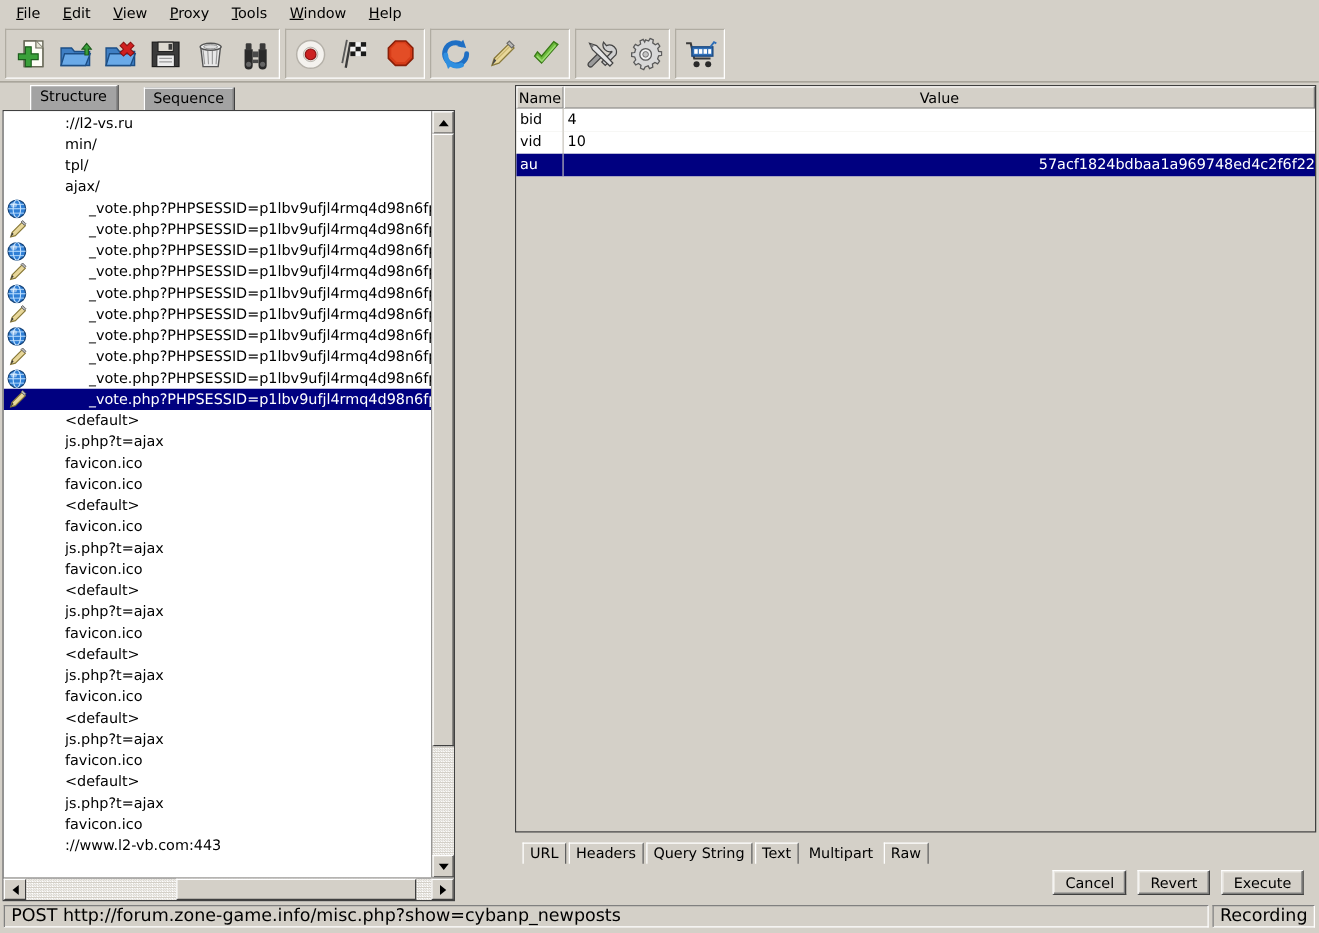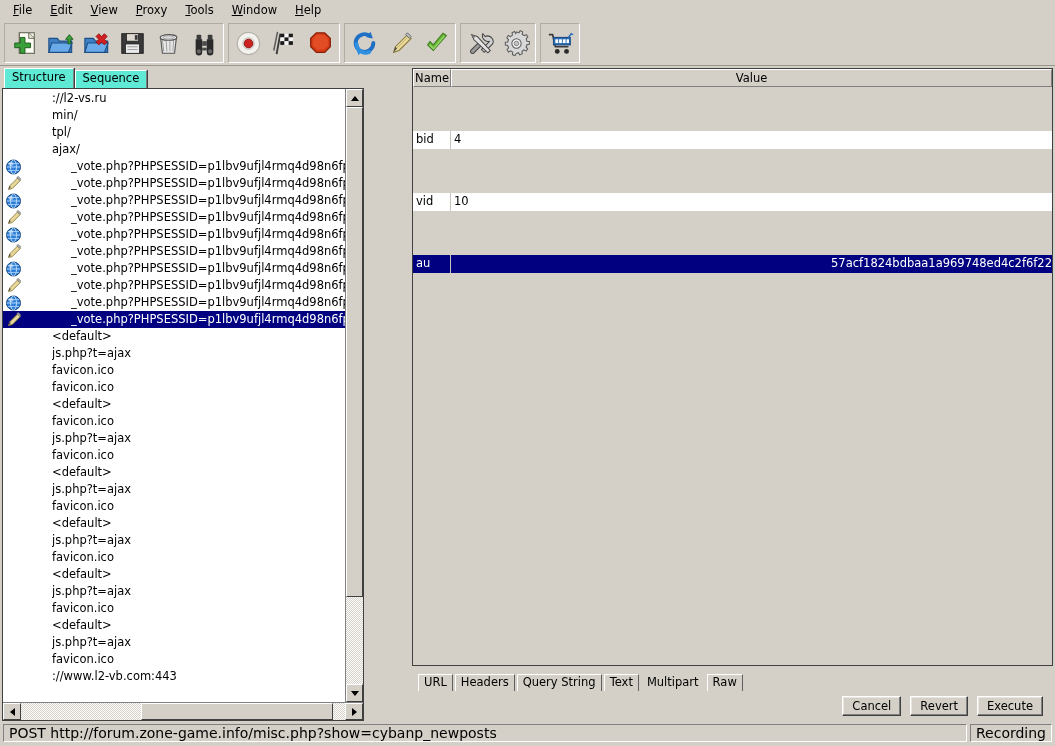--- a/index.html
+++ b/index.html
@@ -27,23 +27,23 @@
   .tbtn svg{display:block;}
 
   
   .body{flex:1 1 auto;display:flex;padding:2px 2px 0 2px;min-height:0;}
   .leftpane{width:362px;display:flex;flex-direction:column;min-height:0;}
   .splitbar{width:6px;background:#d4d0c8;}
   .rightpane{flex:1 1 auto;display:flex;flex-direction:column;min-height:0;padding-left:42px;}
 
   
   .tabrow{height:20px;display:flex;align-items:flex-end;padding-left:2px;flex:0 0 auto;}
-  .tab{height:17px;line-height:15px;padding:0 7px;background:#5eead4;
+  .tab{height:17px;line-height:15px;padding:0 7px;background:#a3a3a3;
        border:1px solid #fff;border-right-color:#808080;border-bottom:none;border-top-color:#fff;
-       margin-right:1px;font-size:11.5px;cursor:default;box-shadow:1px 0 0 #404040;}
+       margin-right:1px;font-size:11.5px;cursor:default;box-shadow:1px 0 0 #404040;margin-left:20px;}
   .tab.sel{height:19px;line-height:17px;}
 
   
   .treebox{flex:1 1 auto;border:1px solid #404040;border-right-color:#404040;background:#fff;
            display:flex;flex-direction:column;min-height:0;position:relative;}
   .treeinner{flex:1 1 auto;display:flex;min-height:0;}
   .treelist{flex:1 1 auto;background:#fff;overflow:hidden;position:relative;padding-top:1px;}
   .trow{height:17px;line-height:17px;display:flex;align-items:center;white-space:nowrap;padding-left:2px;
         font-size:11.5px;overflow:hidden;}
   .trow.sel{background:#000080;color:#fff;}
@@ -74,21 +74,21 @@
           border-right-color:#404040;border-bottom-color:#404040;}
 
   
   .tablebox{flex:1 1 auto;border:1px solid #404040;background:#d4d0c8;display:flex;flex-direction:column;min-height:0;overflow:hidden;}
   .thead{display:flex;height:18px;flex:0 0 18px;background:#d4d0c8;}
   .th{background:#d4d0c8;border:1px solid #fff;border-right-color:#808080;border-bottom-color:#808080;
       font-size:11.5px;line-height:16px;text-align:center;box-sizing:border-box;overflow:hidden;}
   .th.name{width:38px;flex:0 0 38px;}
   .th.value{flex:1 1 auto;}
   .tbodywrap{flex:1 1 auto;background:#d4d0c8;min-height:0;}
-  .tr{display:flex;height:18px;font-size:11.5px;line-height:17px;background:#fff;margin-top:44px;}
+  .tr{display:flex;height:18px;font-size:11.5px;line-height:17px;background:#fff;}
   .td{box-sizing:border-box;padding-left:3px;overflow:hidden;white-space:nowrap;}
   .td.name{width:38px;flex:0 0 38px;border-right:1px solid #c8c4bc;}
   .td.value{flex:1 1 auto;}
   .tr.sel .td.name{background:#000080;color:#fff;}
   .tr.sel .td.value{background:#000080;color:#fff;text-align:right;}
 
   
   .btabrow{height:22px;display:flex;align-items:flex-end;padding:3px 0 0 6px;flex:0 0 auto;}
   .btab{height:16px;line-height:14px;padding:0 5px;background:#d4d0c8;font-size:11.5px;
         border:1px solid #fff;border-right-color:#606060;border-bottom:none;margin-right:2px;cursor:default;}

